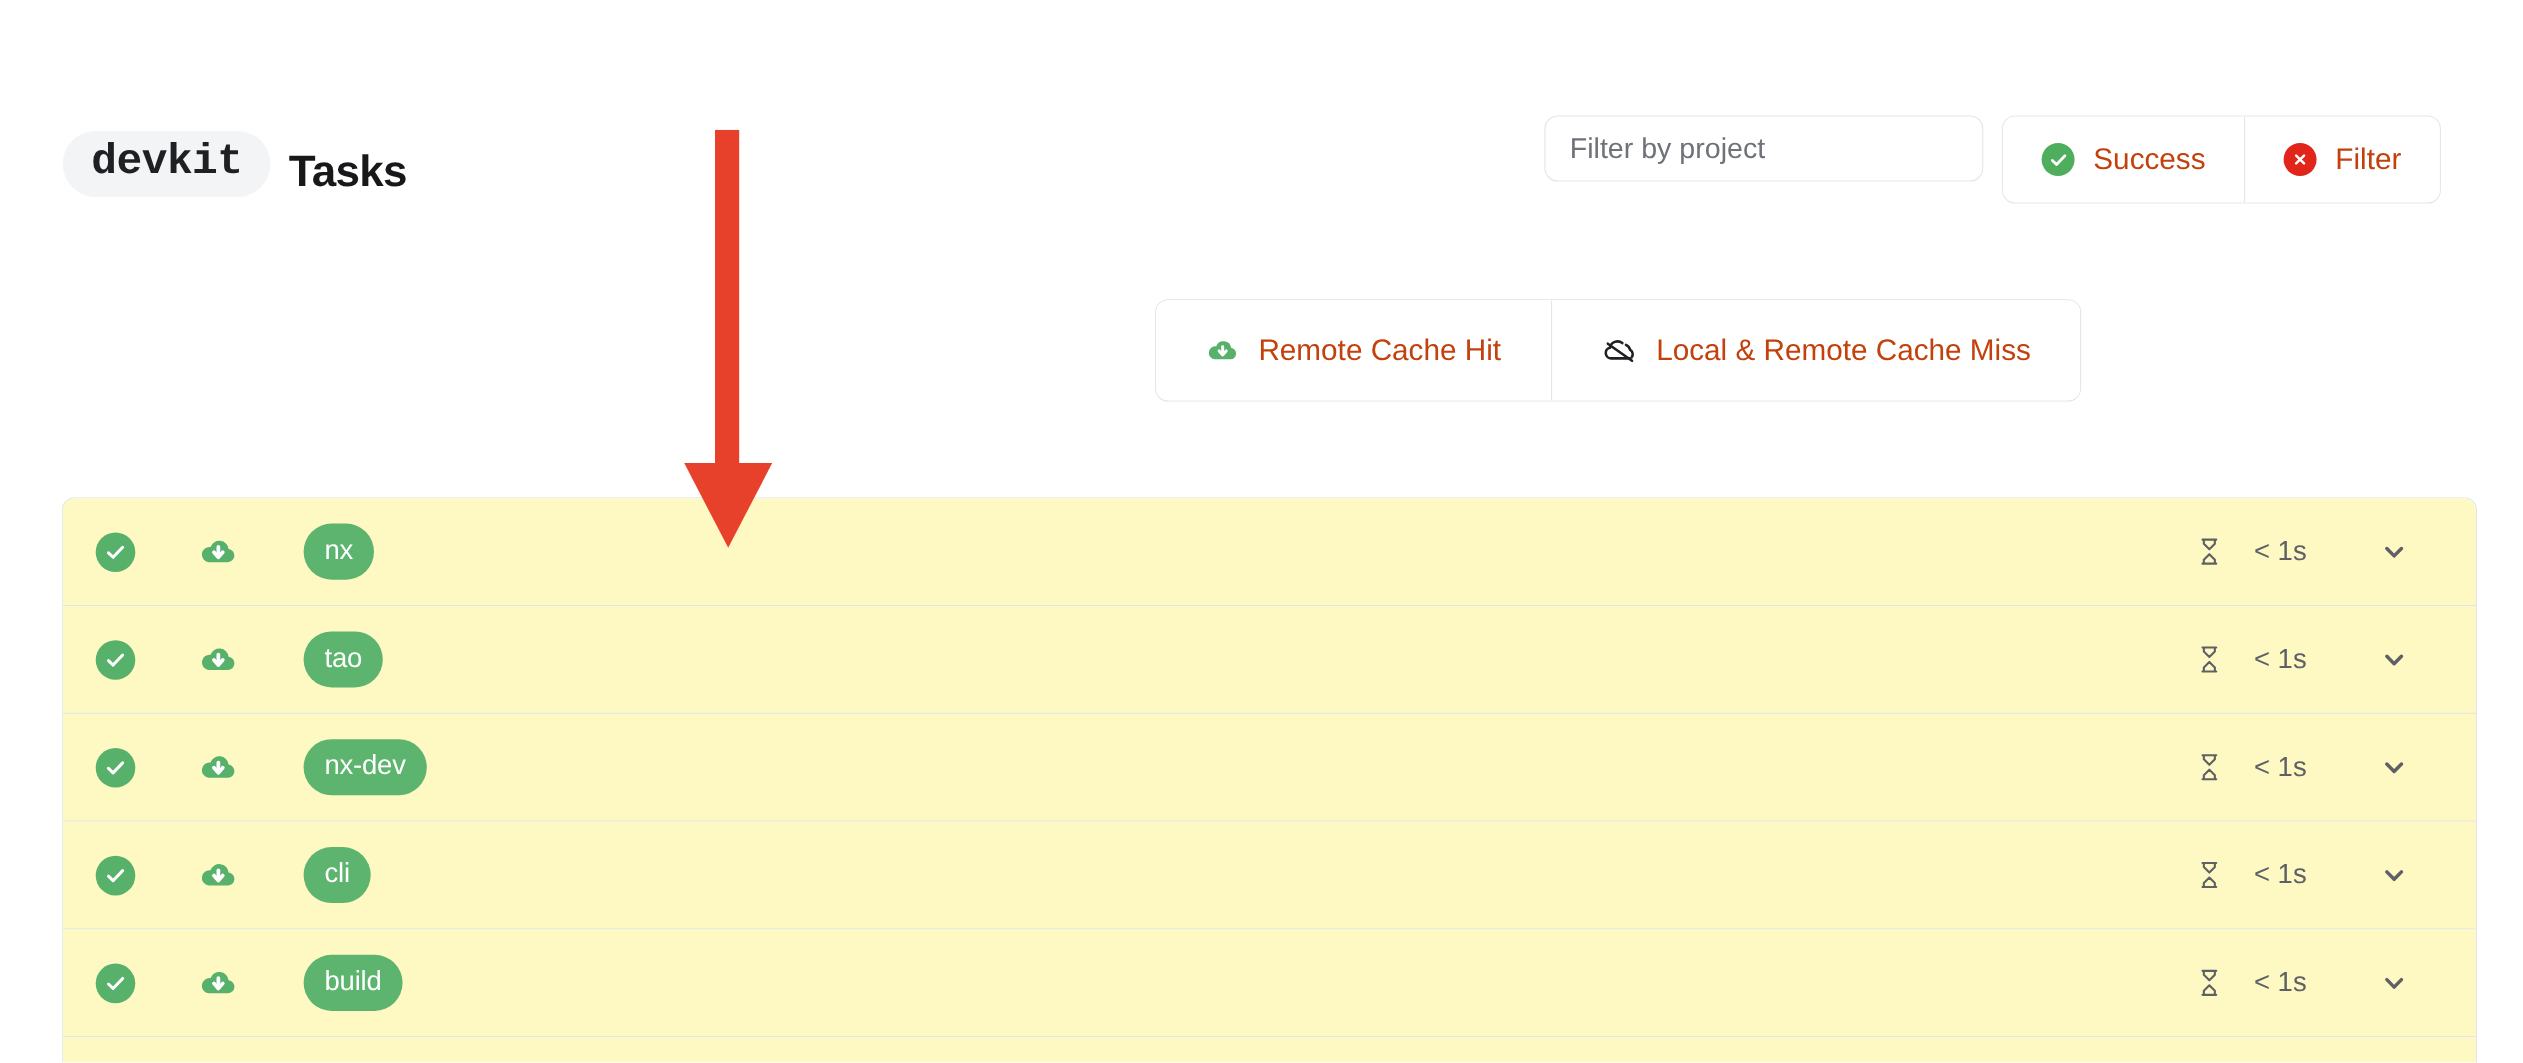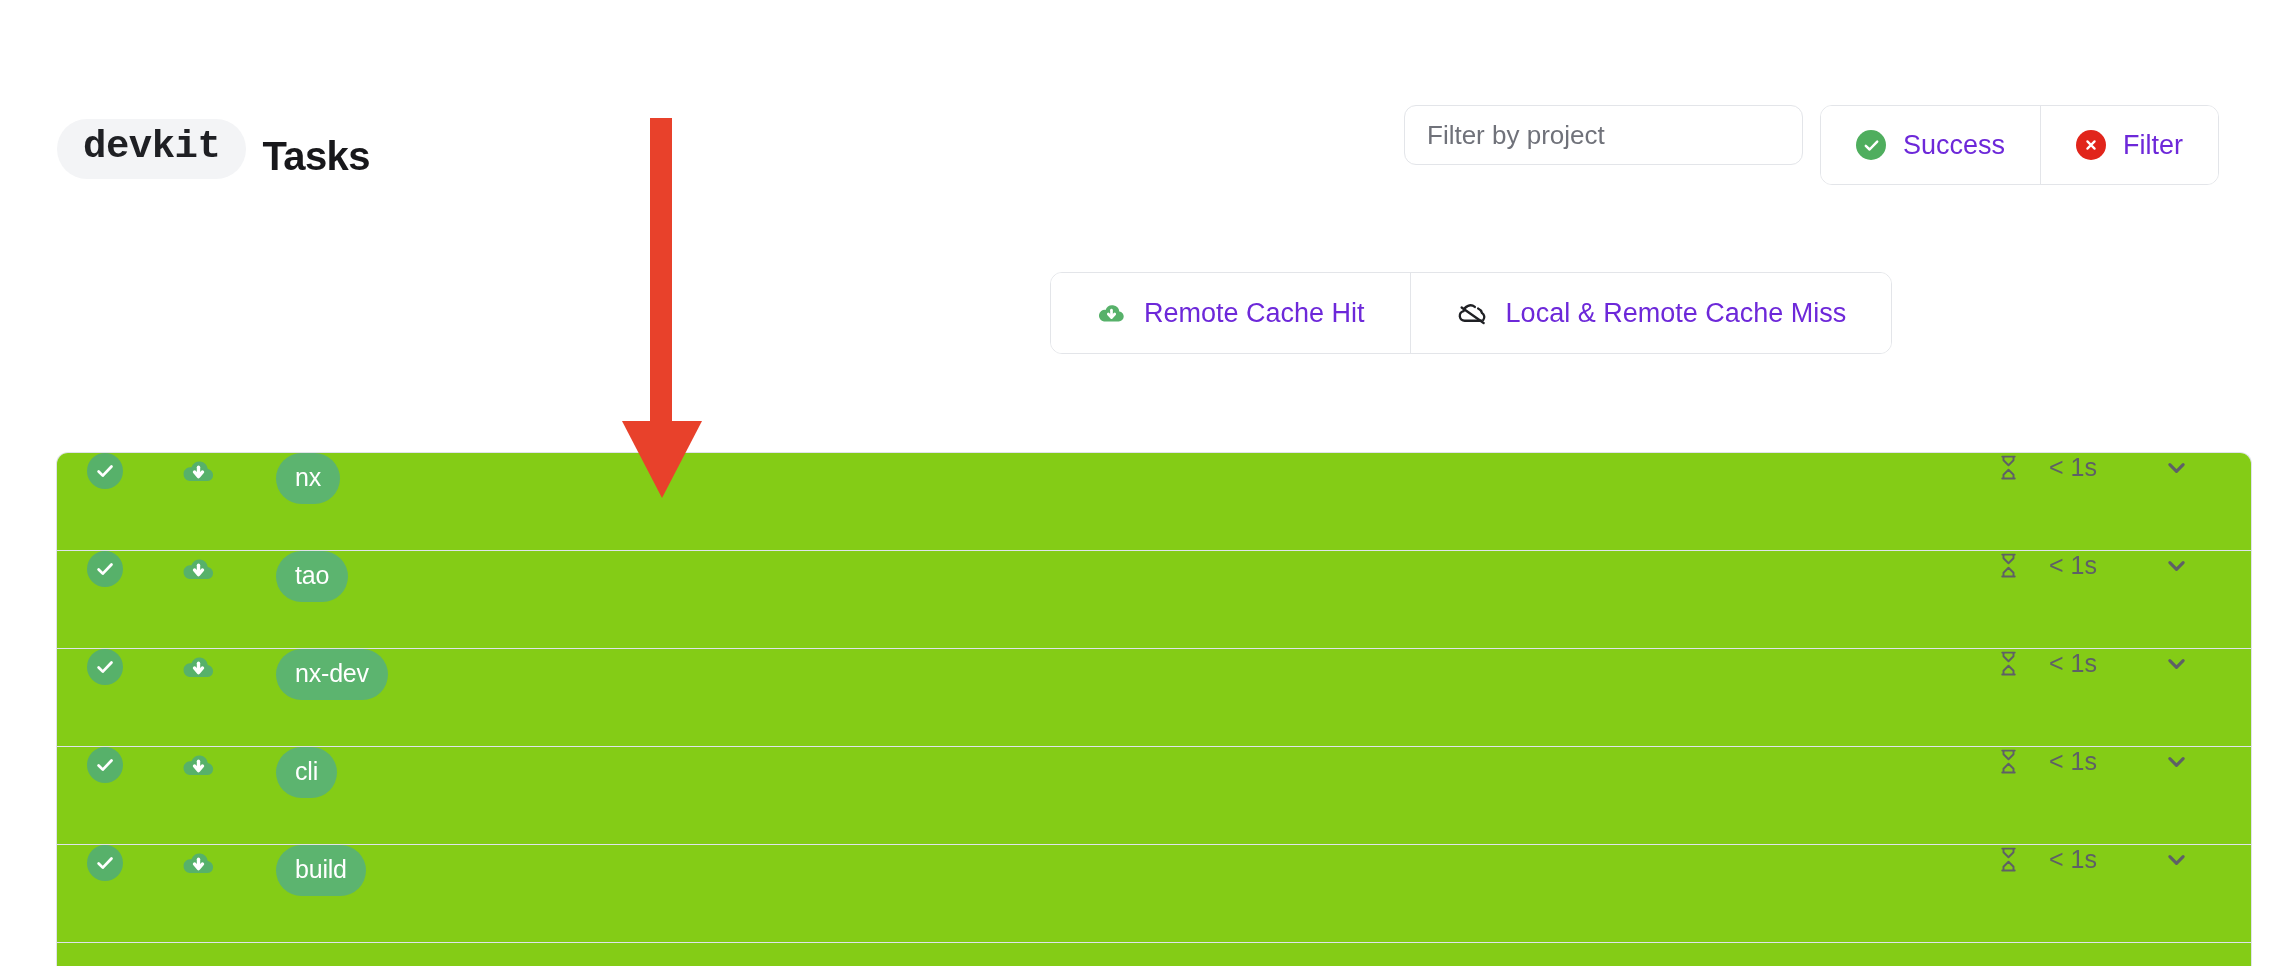--- a/index.html
+++ b/index.html
@@ -96,38 +96,38 @@
 
   .seg-btn {
     display: flex;
     align-items: center;
     gap: 17px;
     background: #fff;
     border: none;
     border-left: 1.6px solid #e3e5e9;
     font-family: "Liberation Sans", sans-serif;
     font-size: 27px;
-    color: #6d28d9;
+    color: #c2410c;
     cursor: pointer;
     white-space: nowrap;
     height: 100%;
   }
   .seg-btn:first-child { border-left: none; }
 
   #status-group {
     left: 1820px;
     top: 105px;
     height: 80px;
   }
   #status-group .seg-btn { padding: 0 35px; }
 
   #cache-group {
     left: 1050px;
     top: 272px;
-    height: 82px;
+    height: 93px;
   }
   #cache-group .seg-btn { padding: 0 45px; }
 
   
   .icon { display: inline-flex; align-items: center; justify-content: center; flex: none; }
 
   .circle-icon {
     width: 30px; height: 30px;
     border-radius: 50%;
     display: flex; align-items: center; justify-content: center;
@@ -144,23 +144,23 @@
     border: 1.6px solid #dfe3ea;
     border-bottom: none;
     border-radius: 12px 12px 0 0;
     background: #fff;
     overflow: hidden;
   }
 
   .task-row {
     height: 98px;
     display: flex;
-    align-items: flex-start;
+    align-items: center;
     border-bottom: 1.6px solid #dfe3ea;
-    background: #84cc16;
+    background: #fef9c3;
     cursor: pointer;
   }
   .task-row:last-child { border-bottom: none; }
 
   .cell-status {
     width: 96px;
     display: flex;
     justify-content: center;
     flex: none;
   }

